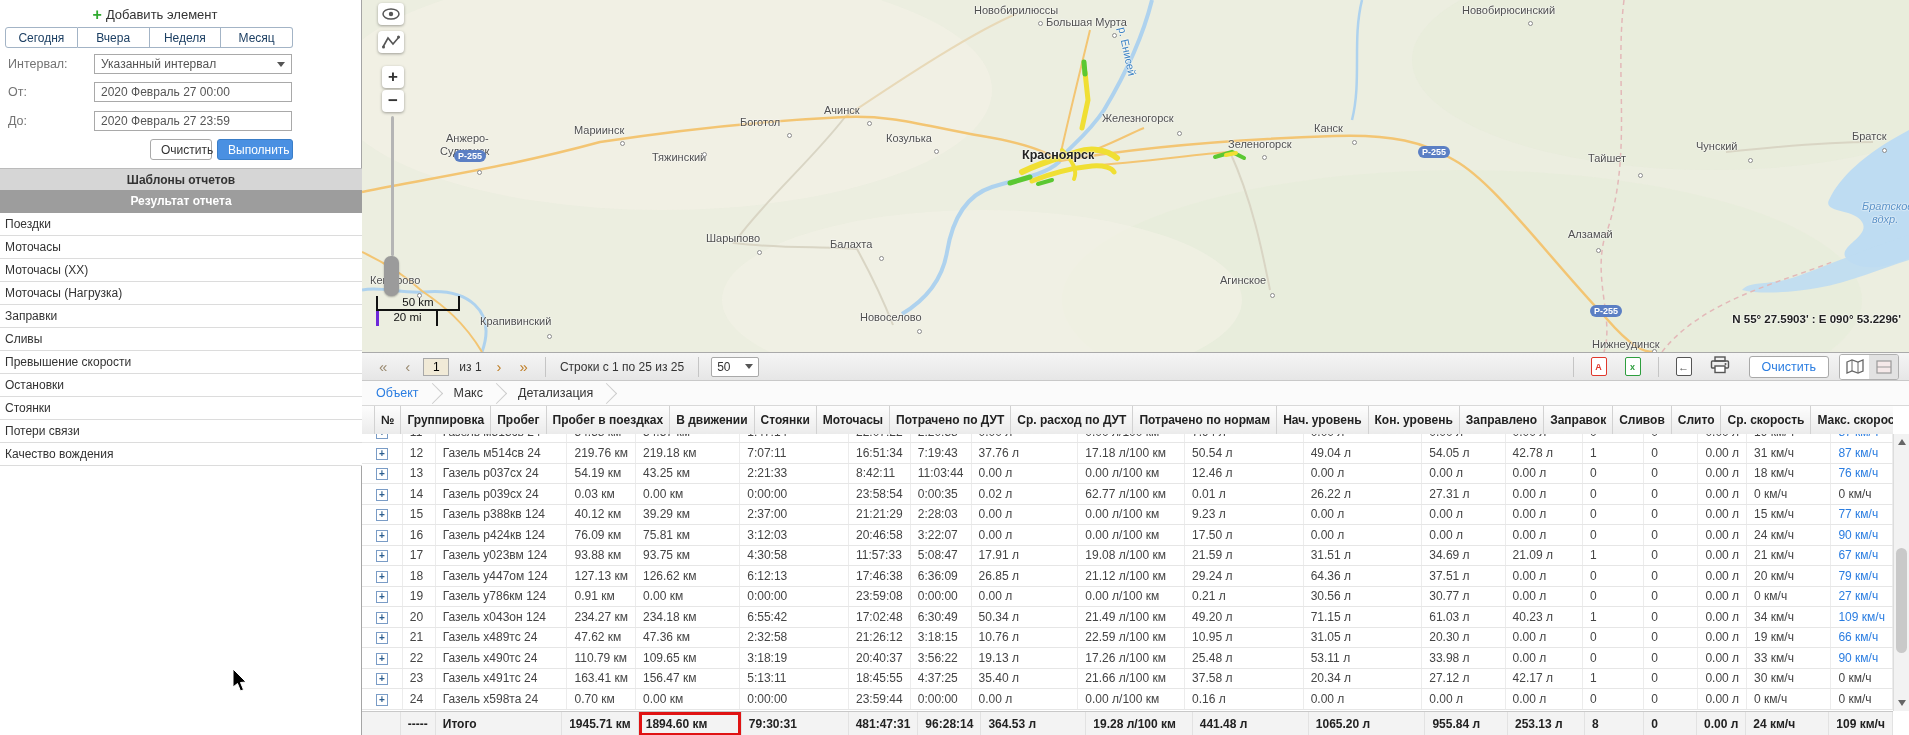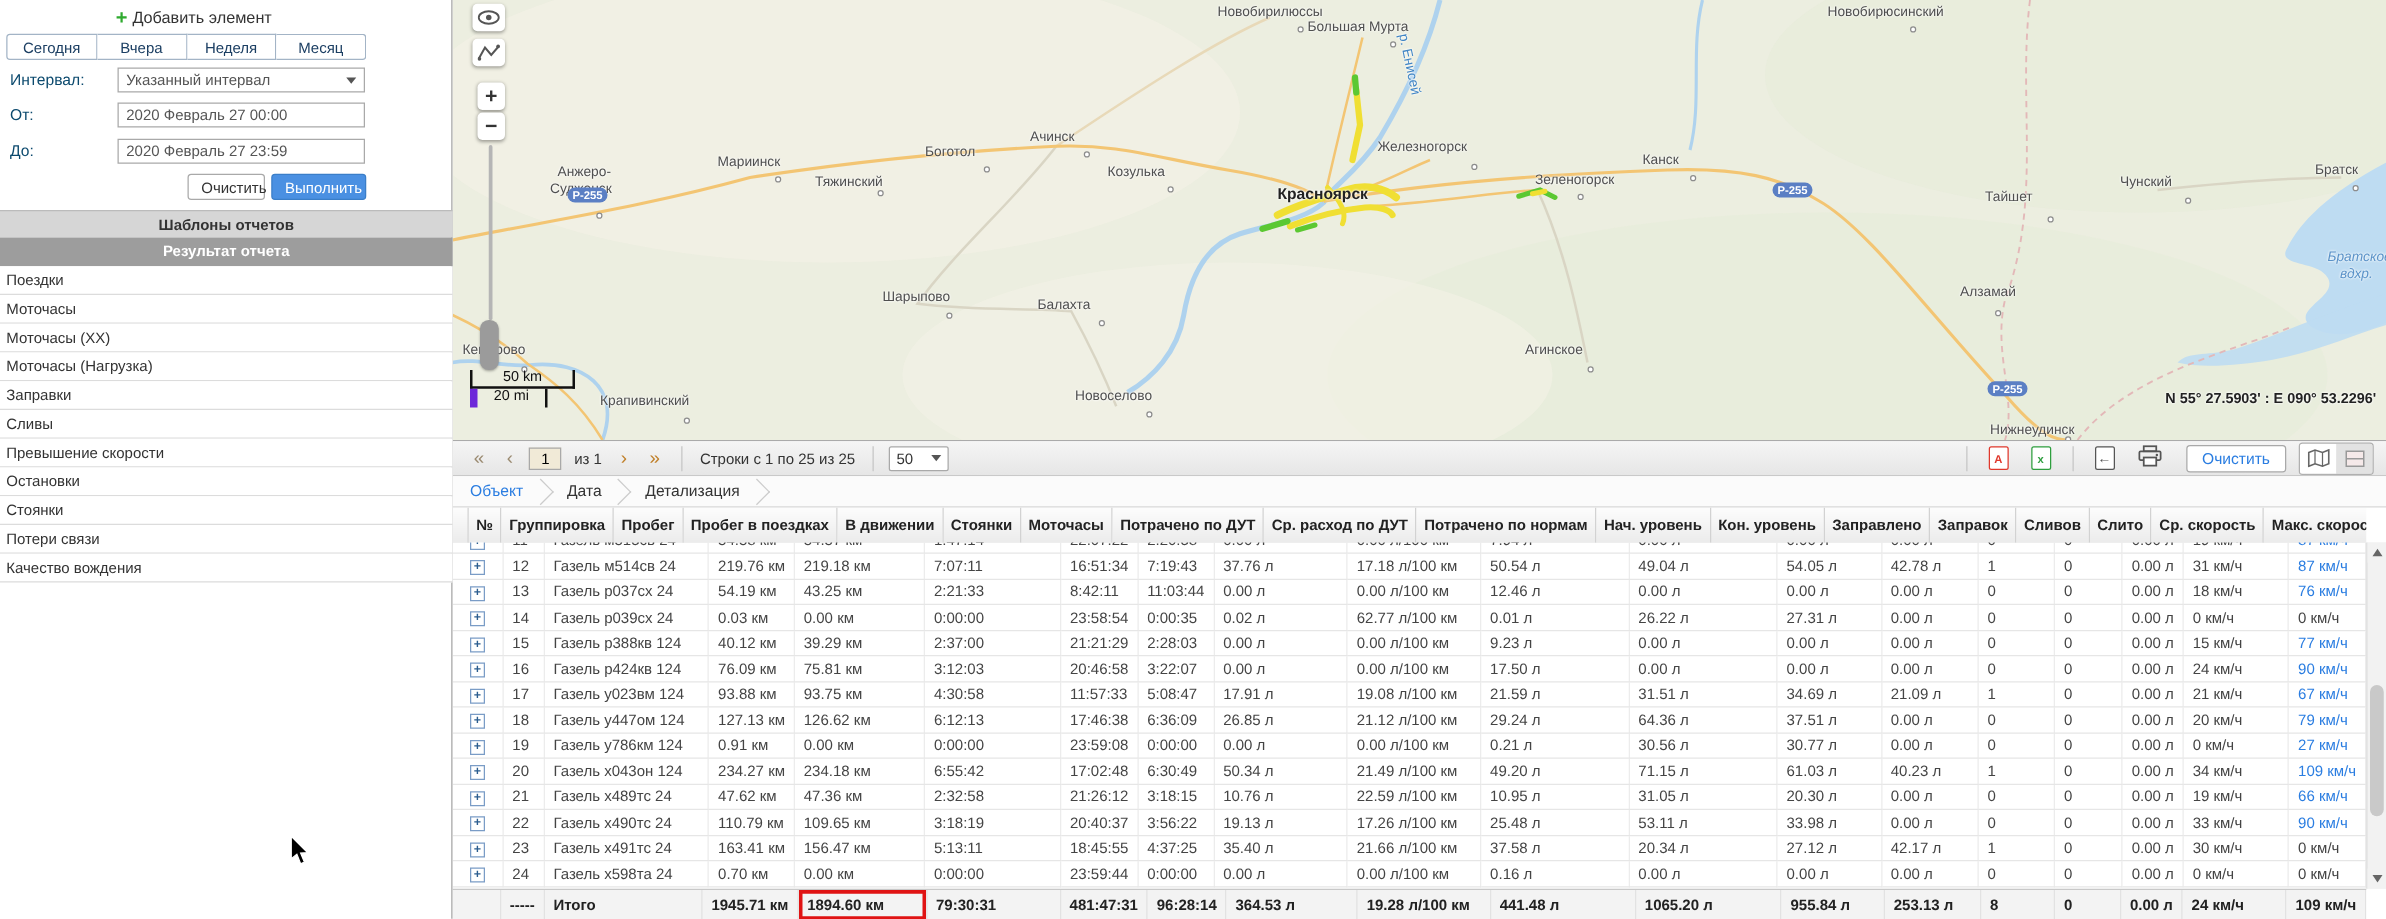--- a/index.html
+++ b/index.html
@@ -9,21 +9,21 @@
   
   #sidebar { position:absolute; left:0; top:0; width:362px; height:735px; background:#fff;
     border-right:1px solid #a5a5a5; z-index:5; }
   .add-el { position:absolute; top:6px; left:0; width:310px; text-align:center; font-size:13px; color:#333; cursor:pointer;}
   .add-el .plus { color:#2faa2f; font-weight:bold; font-size:16px; margin-right:4px; vertical-align:-1px;}
   .period-row { position:absolute; top:27px; left:5px; width:288px; display:flex; }
   .pbtn { flex:1; height:21px; background:#fff; border:1px solid #a3b4c6; border-left:none;
     color:#1c3f63; font-size:12px; font-family:inherit; cursor:pointer; }
   .pbtn:first-child { border-left:1px solid #a3b4c6; border-radius:3px 0 0 3px; }
   .pbtn:last-child { border-radius:0 3px 3px 0; }
-  .fld-label { position:absolute; left:8px; font-size:12.5px; color:#0c4a6e; }
+  .fld-label { position:absolute; left:8px; font-size:12.5px; color:#737373; }
   .fld { position:absolute; left:94px; width:198px; height:20px; border:1px solid #a9a9a9;
     background:#fff; font-size:12px; color:#555; padding:0 6px; font-family:inherit; }
   .ddown { display:flex; align-items:center; justify-content:space-between; }
   .dd-arrow { width:0; height:0; border-left:4px solid transparent; border-right:4px solid transparent;
     border-top:5px solid #555; }
   .btn { height:21px; border:1px solid #a9a9a9; background:#fff; border-radius:3px;
     font-size:12px; font-family:inherit; color:#333; cursor:pointer; padding:0 10px;}
   .btn.primary { background:#4a90e2; border-color:#3a7ec8; color:#fff; }
   .sb-hdr1 { position:absolute; top:168px; left:0; width:362px; height:22px; background:#d6d6d6;
     color:#333; font-weight:bold; text-align:center; line-height:22px; border-top:1px solid #bbb;}
@@ -51,21 +51,21 @@
   .map-btn { position:absolute; background:#fff; border-radius:4px;
     box-shadow:0 1px 3px rgba(0,0,0,.35); display:flex; align-items:center; justify-content:center;
     cursor:pointer; color:#555; }
   .zoom-btn { left:20px; width:22px; height:22px; font-size:17px; font-weight:bold; color:#333; }
   .slider-track { position:absolute; left:29px; top:116px; width:3px; height:140px; background:#b5b5b5; border-radius:2px;}
   .slider-thumb { position:absolute; left:22px; top:256px; width:15px; height:40px; background:#9b9b9b;
     border-radius:7px; box-shadow:0 1px 2px rgba(0,0,0,.3); cursor:pointer;}
   .scalebar { position:absolute; left:14px; top:296px; width:84px; font-size:11.5px; font-weight:normal; color:#111;}
   .scalebar .km { border-bottom:2px solid #111; border-left:2px solid #111; border-right:2px solid #111;
     height:15px; text-align:center; }
-  .scalebar .mi { border-left:6px solid #6d28d9; border-right:2px solid #111; height:15px;
+  .scalebar .mi { border-left:3px solid #6d28d9; border-right:2px solid #111; height:15px;
     text-align:center; width:62px; border-top:none; position:relative;}
   .copy-pill { position:absolute; right:4px; top:290px; background:rgba(255,255,255,.85);
     border-radius:4px; padding:2px 8px; font-size:11.5px; color:#333; display:flex; align-items:center; gap:6px;}
   .copy-pill a { color:#333; text-decoration:underline; }
   .ya-logo { color:var(--logo,#ec2b24); font-weight:bold; font-size:16px; letter-spacing:-.5px;}
   .coords { position:absolute; right:8px; top:313px; font-size:11.5px; font-weight:bold; color:#222;
     text-shadow:0 0 2px #fff,0 0 2px #fff; }
 
   
   #bottom { position:absolute; left:0; top:352px; width:1547px; height:383px; background:#fff;
@@ -221,21 +221,21 @@
       <path d="M864,155 L874,153" fill="none" class="trk-y" stroke-width="4" stroke-linecap="round" stroke="#f0df33"></path>
     </svg>
 
     <div id="map-labels">
         <span class="map-label" style="left: 612px; top: 4px;">Новобирилюссы</span>
         <span class="map-label" style="left: 684px; top: 16px;">Большая Мурта</span>
         <span class="map-label" style="left: 1100px; top: 4px;">Новобирюсинский</span>
         <span class="map-label" style="left: 84px; top: 132px;">Анжеро-</span>
         <span class="map-label" style="left: 78px; top: 145px;">Судженск</span>
         <span class="map-label" style="left: 212px; top: 124px;">Мариинск</span>
-        <span class="map-label" style="left: 290px; top: 140px;">Тяжинский</span>
+        <span class="map-label" style="left: 290px; top: 151px;">Тяжинский</span>
         <span class="map-label" style="left: 378px; top: 116px;">Боготол</span>
         <span class="map-label" style="left: 462px; top: 104px;">Ачинск</span>
         <span class="map-label" style="left: 524px; top: 132px;">Козулька</span>
         <span class="map-label" style="left: 740px; top: 112px;">Железногорск</span>
         <span class="map-label bold" style="left: 660px; top: 148px;">Красноярск</span>
         <span class="map-label" style="left: 834px; top: 138px; margin-left: 32px;">Зеленогорск</span>
         <span class="map-label" style="left: 952px; top: 122px;">Канск</span>
         <span class="map-label" style="left: 1226px; top: 152px;">Тайшет</span>
         <span class="map-label" style="left: 1334px; top: 140px;">Чунский</span>
         <span class="map-label" style="left: 1490px; top: 130px;">Братск</span>
@@ -349,21 +349,21 @@
               <line x1="1" y1="7" x2="15" y2="7" stroke="#999" stroke-width="1.2"></line>
             </svg>
           </div>
         </div>
       </div>
     </div>
 
     <div id="crumbs">
         <span class="crumb active">Объект</span>
         <span class="crumb-arrow"></span>
-        <span class="crumb">Дата</span>
+        <span class="crumb">Макс</span>
         <span class="crumb-arrow"></span>
         <span class="crumb">Детализация</span>
         <span class="crumb-arrow"></span>
       </div>
 
     <div id="thead-wrap">
         <table id="thead-tbl">
           <colgroup>
             <col style="width: 41px;">
             <col style="width: 33px;">

